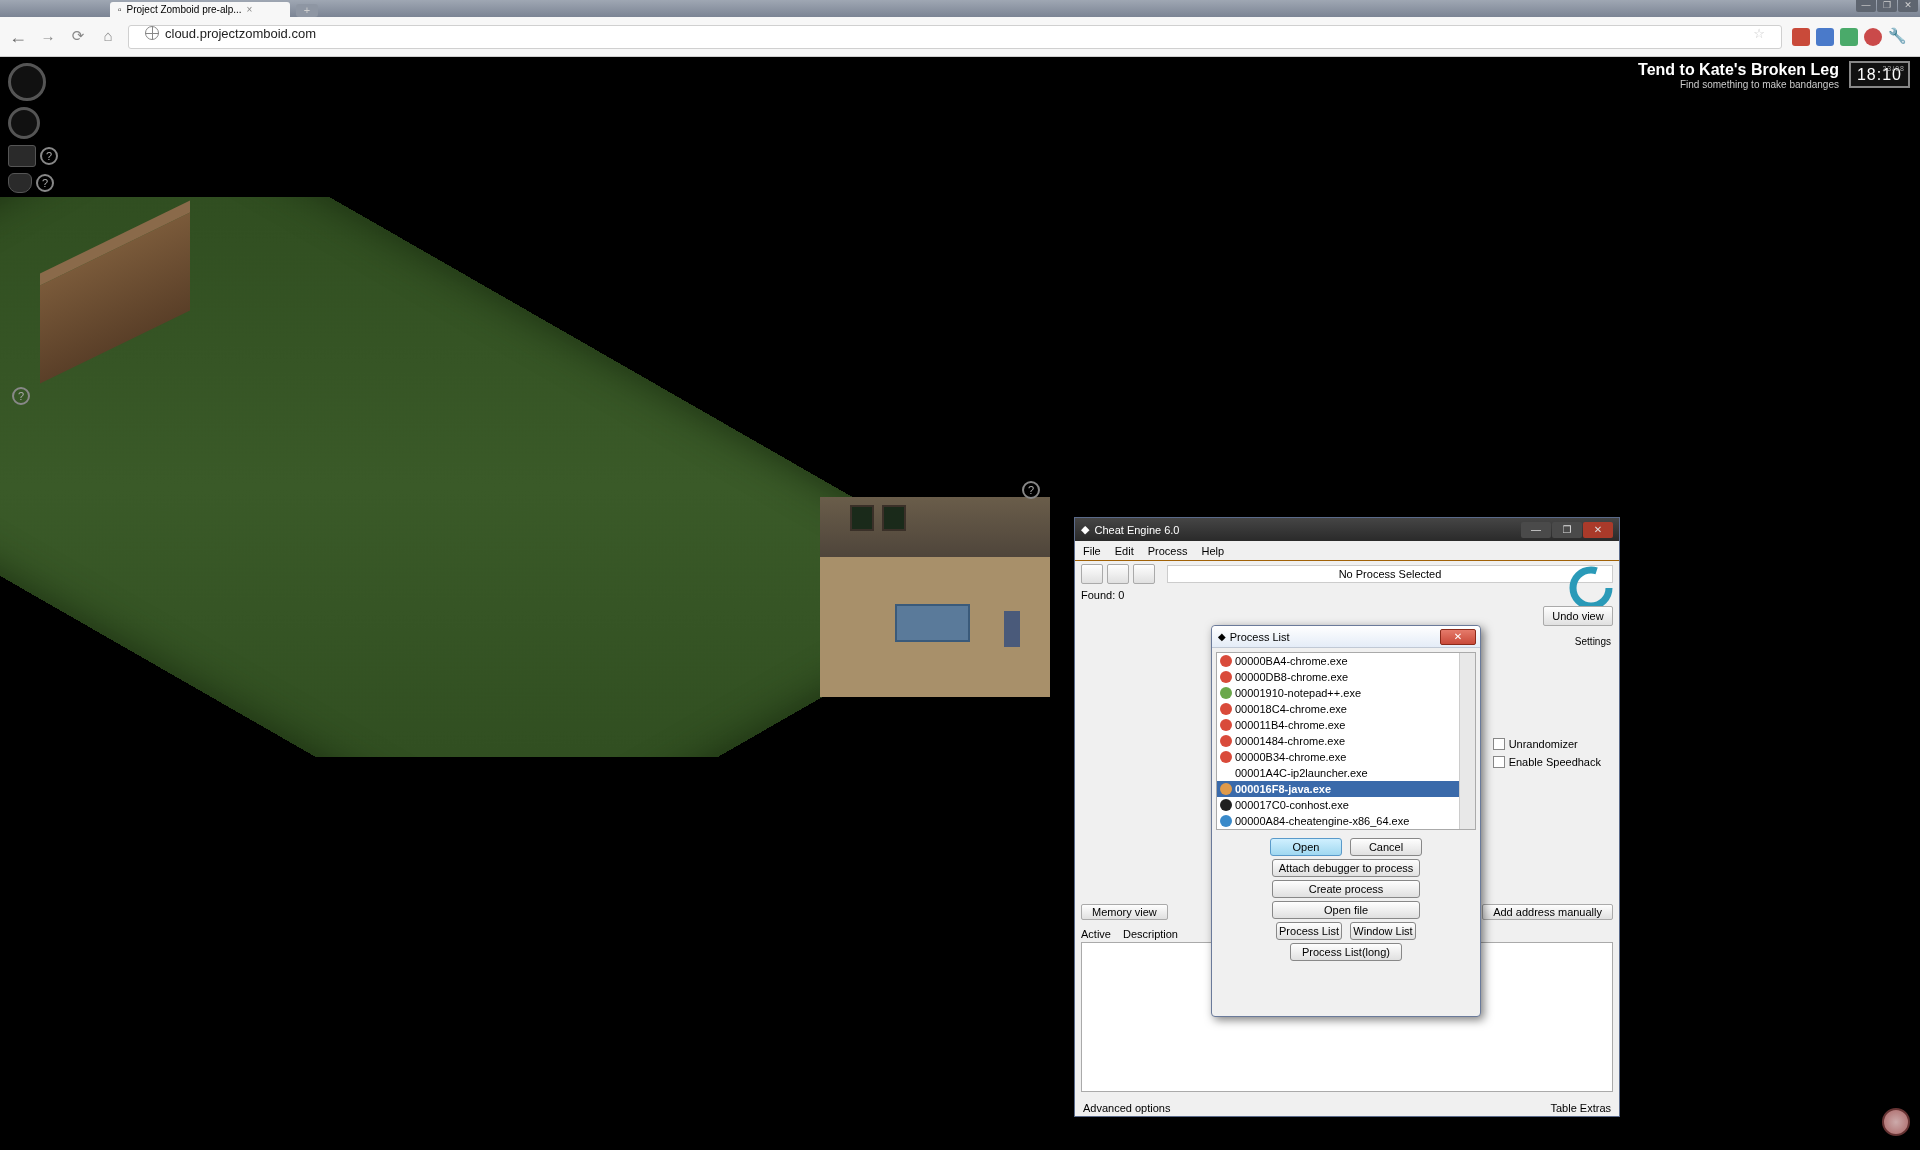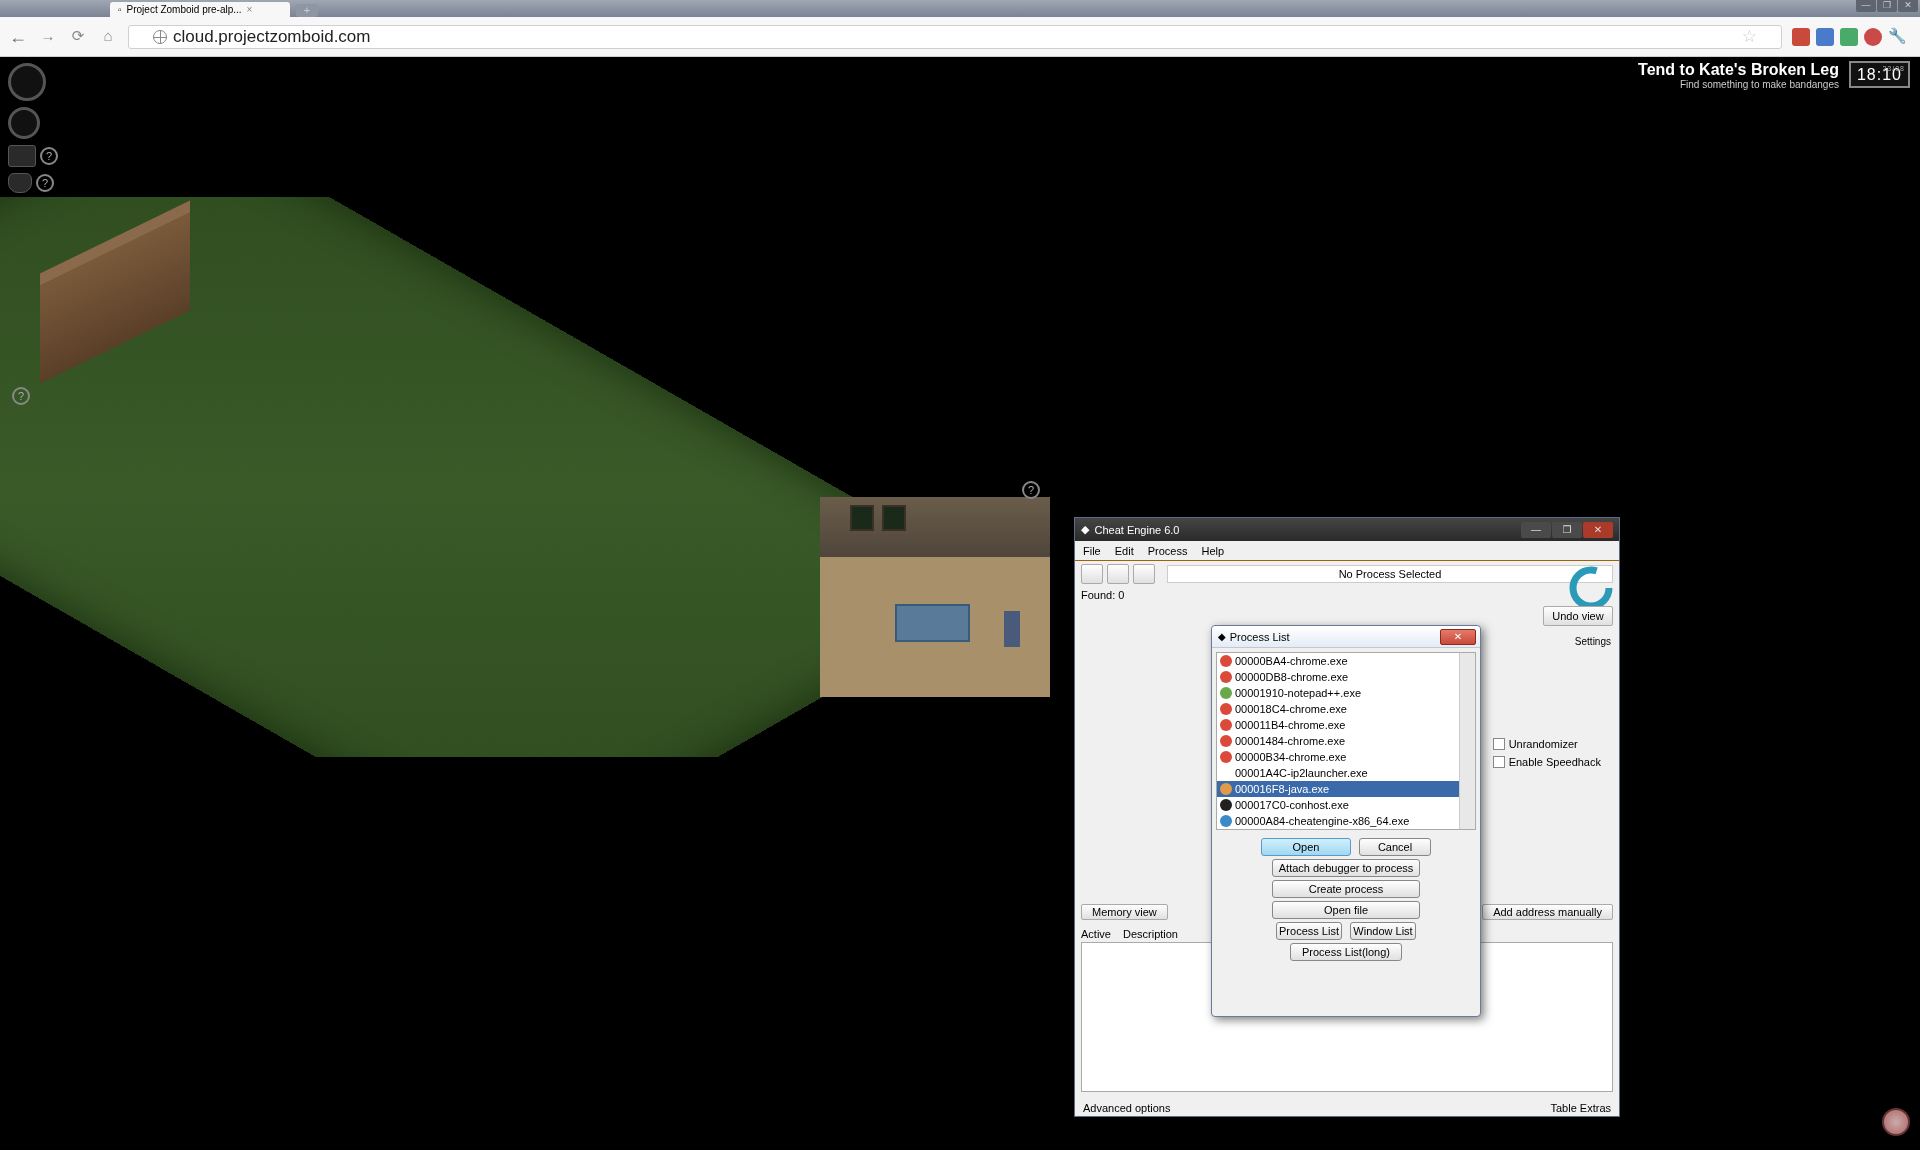--- a/index.html
+++ b/index.html
@@ -10,21 +10,21 @@
 .tab-bar { height: 17px; background: linear-gradient(#9fa7b3, #7b8494); display: flex; align-items: flex-end; padding-left: 110px; }
 .tab { background: #f7f7f7; height: 15px; padding: 0 8px; border-radius: 3px 3px 0 0; font-size: 10px; display: flex; align-items: center; gap: 5px; min-width: 180px; }
 .tab-close { width: 8px; height: 8px; color: #888; font-size: 10px; line-height: 8px; }
 .new-tab { background: #8e96a3; width: 22px; height: 13px; margin-left: 6px; border-radius: 3px; color: #d0d0d0; text-align: center; font-size: 11px; line-height: 12px; }
 .win-controls { position: absolute; right: 2px; top: 0; display: flex; }
 .win-btn { width: 20px; height: 12px; background: #5e6570; color: #d0d0d0; font-size: 9px; text-align: center; line-height: 10px; margin-left: 1px; border-radius: 0 0 2px 2px; }
 
 .addr-bar { height: 40px; background: #f7f7f7; border-bottom: 1px solid #cfcfcf; display: flex; align-items: center; padding: 0 8px; gap: 10px; }
 .nav-btn { width: 20px; height: 20px; color: #888; font-size: 15px; text-align: center; }
 .nav-back { color: #6a6a6a; font-size: 18px; }
-.url-box { flex: 1; height: 24px; border: 1px solid #d0d0d0; border-radius: 3px; background: #fff; display: flex; align-items: center; padding: 0 24px; font-size: 17px; color: #222; gap: 6px; }
+.url-box { flex: 1; height: 24px; border: 1px solid #d0d0d0; border-radius: 3px; background: #fff; display: flex; padding: 0 16px; font-size: 13px; color: #222; gap: 6px; }
 .globe { width: 14px; height: 14px; border: 1px solid #888; border-radius: 50%; position: relative; }
 .globe::before { content:""; position:absolute; left:6px; top:-1px; width:1px; height:14px; background:#888; }
 .globe::after { content:""; position:absolute; top:6px; left:-1px; height:1px; width:14px; background:#888; }
 .addr-icons { display: flex; gap: 6px; align-items: center; padding-right:4px; }
 .ext-icon { width: 18px; height: 18px; border-radius: 3px; }
 
 
 .game-area { position: absolute; top: 57px; left: 0; width: 1920px; height: 1093px; background: #000; }
 .hud-left { position: absolute; left: 8px; top: 6px; display: flex; flex-direction: column; gap: 6px; }
 .hud-circle { width: 38px; height: 38px; border: 3px solid #555; border-radius: 50%; background: #111; }
@@ -73,27 +73,27 @@
 .ce-footer { position: absolute; bottom: 2px; left: 8px; right: 8px; display: flex; justify-content: space-between; }
 .ce-check { display:flex; align-items:center; gap:4px; }
 .ce-check-box { width:12px; height:12px; border:1px solid #888; background:#fff; }
 
 
 .pl-window { position: absolute; left: 1211px; top: 625px; width: 270px; height: 392px; background: #f0f0f0; border: 1px solid #6a7a9a; box-shadow: 3px 3px 10px rgba(0,0,0,0.5); font-size: 11px; border-radius: 4px; }
 .pl-title { height: 22px; background: linear-gradient(#fff, #e4ecf7); border-radius: 4px 4px 0 0; display: flex; align-items: center; justify-content: space-between; padding: 0 4px 0 6px; border-bottom:1px solid #c0c8d4; }
 .pl-close { width: 36px; height: 16px; background: linear-gradient(#e57a6a, #c94a3a); border: 1px solid #8a2a1a; border-radius: 2px; color: #fff; text-align: center; font-size: 10px; line-height: 13px; }
 .pl-list { background: #fff; border: 1px solid #aaa; margin: 4px; height: 178px; overflow: hidden; position: relative; }
 .pl-item { display: flex; align-items: center; gap: 3px; padding: 0 3px; height: 16px; white-space: nowrap; }
-.pl-item.sel { background: #3a6aaa; color: #fff; }
+.pl-item.sel { background: #3a6aaa; color: #fff; font-weight: bold; }
 .pl-icon { width: 12px; height: 12px; border-radius: 50%; flex-shrink:0; }
 .pl-scroll { position:absolute; right:0; top:0; width:16px; height:100%; background:#e8e8e8; border-left:1px solid #ccc; }
 .pl-btns { display: flex; flex-direction: column; align-items: center; gap: 3px; padding: 4px 0; }
 .pl-btn-row { display: flex; gap: 8px; }
 .pl-btn { border: 1px solid #888; background: linear-gradient(#fefefe,#e0e0e0); padding: 2px 0; border-radius: 3px; text-align: center; font-size: 11px; }
-.pl-btn.open { background: linear-gradient(#d0f0ff,#a0d8f0); border-color:#5a9aca; width: 90px; }
+.pl-btn.open { background: linear-gradient(#d0f0ff,#a0d8f0); border-color:#5a9aca; width: 72px; }
 .pl-btn.cancel { width: 72px; }
 .pl-btn.wide { width: 148px; }
 .pl-btn.half { width: 66px; }
 .pl-btn.mid { width: 112px; }
 
 .badge { position:absolute; right:10px; bottom:14px; width:28px; height:28px; border-radius:50%; background: radial-gradient(#caa, #a66); border:2px solid #633; }
 
 svg { display:block; }
 </style>
 </head>

